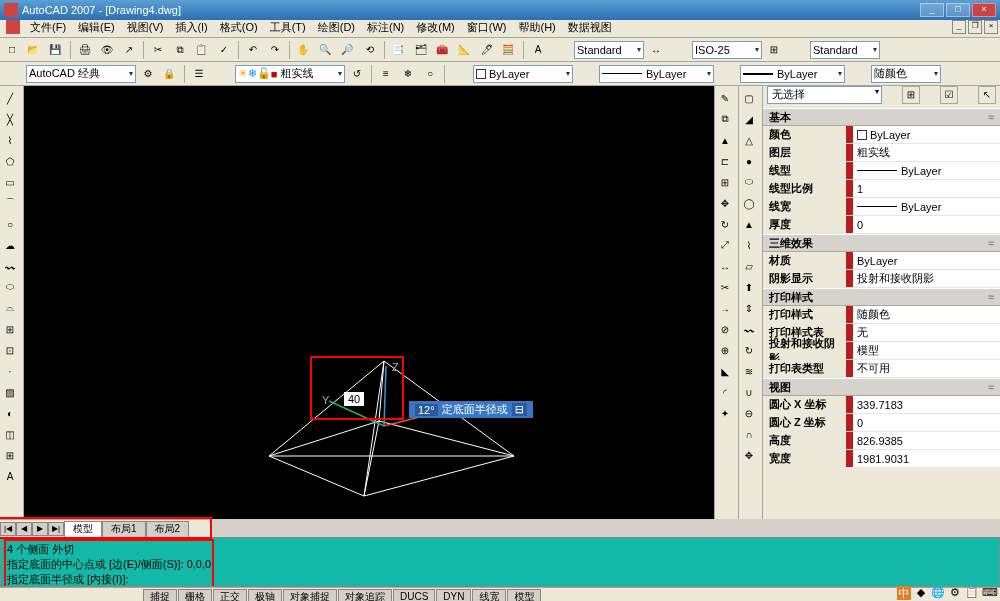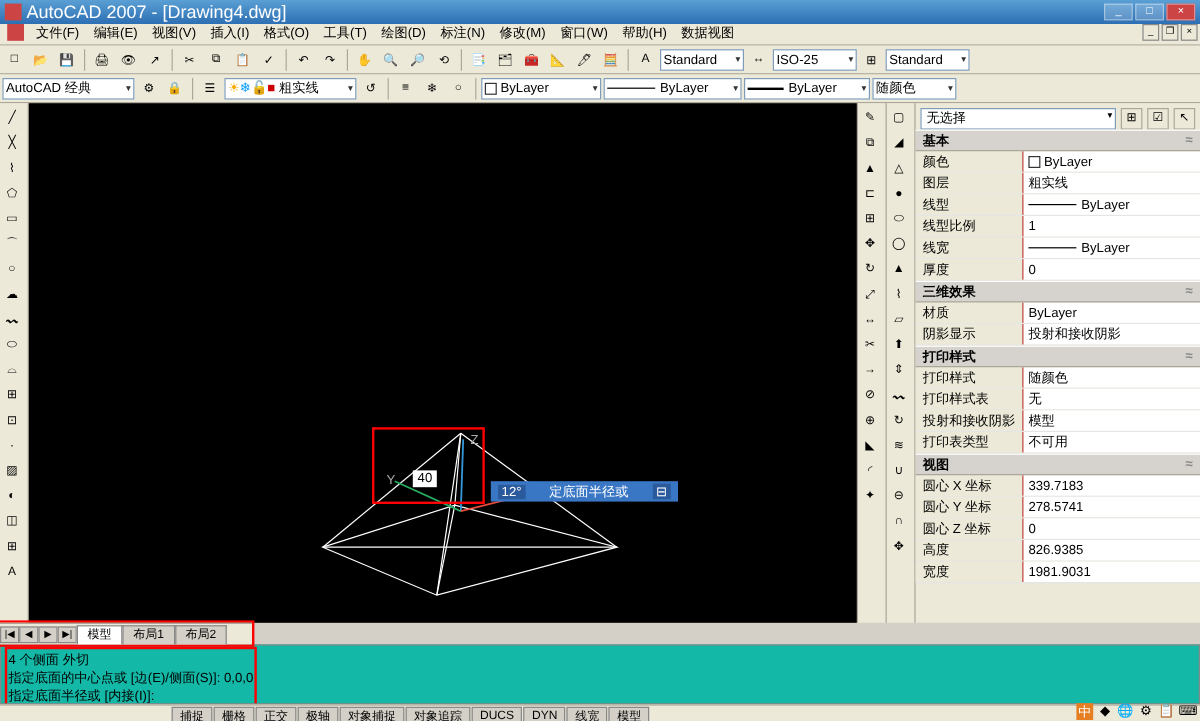--- a/index.html
+++ b/index.html
@@ -1,66 +1,66 @@
 <!DOCTYPE html>
 <html><head>
 <meta charset="utf-8">
 <style>
 * { margin: 0; padding: 0; box-sizing: border-box; font-family: "Microsoft YaHei", Arial, sans-serif; font-size: 11px; }
 body { width: 1000px; height: 601px; background: #d4d0c8; overflow: hidden; position: relative; }
 
 
 .title-bar { height: 20px; background: linear-gradient(to bottom, #5a9fd4, #2d6fb3); display: flex; align-items: center; padding: 0 4px; color: white; }
 .title-bar .icon { width: 14px; height: 14px; background: #c44; margin-right: 4px; }
-.title-bar .title { flex: 1; font-size: 15px; }
+.title-bar .title { flex: 1; font-size: 11px; }
 .win-btns { display: flex; gap: 2px; }
 .win-btn { width: 24px; height: 14px; background: rgba(255,255,255,0.2); border: 1px solid rgba(255,255,255,0.4); text-align: center; line-height: 10px; font-size: 9px; cursor: pointer; }
 .win-btn.close { background: #c44; }
 
 
 .menu-bar { height: 18px; background: #ece9d8; display: flex; align-items: flex-start; padding: 0 2px; border-bottom: 1px solid #aca899; }
 .menu-item { padding: 0 6px; cursor: pointer; font-size: 11px; }
 .menu-bar .doc-btns { margin-left: auto; display: flex; gap: 2px; }
 .doc-btn { width: 14px; height: 14px; border: 1px solid #888; background: #ece9d8; text-align: center; line-height: 10px; font-size: 8px; cursor: pointer; }
 
 
 .toolbar-row { height: 24px; background: #ece9d8; display: flex; align-items: center; padding: 0 2px; border-bottom: 1px solid #aca899; gap: 2px; }
 .tb-btn { width: 20px; height: 20px; border: 1px solid transparent; display: flex; align-items: center; justify-content: center; cursor: pointer; font-size: 10px; }
 .tb-sep { width: 1px; height: 18px; background: #aca899; margin: 0 2px; }
-.tb-combo { height: 18px; border: 1px solid #7f9db9; background: white; padding: 0 2px; font-size: 11px; display: flex; align-items: center; position: relative; }
+.tb-combo { height: 18px; border: 1px solid #7f9db9; background: white; padding: 0 2px; font-size: 11px; display: flex; align-items: center; position: relative; margin-left: 24px; }
 .tb-combo::after { content: "▾"; position: absolute; right: 2px; font-size: 8px; color: #333; }
 .swatch { width: 10px; height: 10px; border: 1px solid #333; display: inline-block; margin-right: 3px; }
 
 
 .main { display: flex; height: calc(601px - 20px - 18px - 48px - 68px - 14px); }
 .left-tb { width: 24px; background: #ece9d8; border-right: 1px solid #aca899; display: flex; flex-direction: column; padding: 2px 0; gap: 1px; }
 .drawing-area { flex: 1; background: black; position: relative; }
 .right-tb-group { display: flex; }
 .right-tb { width: 24px; background: #ece9d8; border-left: 1px solid #aca899; display: flex; flex-direction: column; padding: 2px 0; gap: 1px; }
 .props-panel { width: 238px; background: #ece9d8; border-left: 1px solid #aca899; display: flex; flex-direction: column; }
 
 
 .wire { stroke: white; stroke-width: 1; fill: none; }
 .axis-x { stroke: #e74c3c; }
 .axis-y { stroke: #27ae60; }
 .axis-z { stroke: #3498db; }
 .red-box { position: absolute; border: 2px solid red; }
 .input-box { position: absolute; background: white; color: black; padding: 1px 4px; font-size: 11px; }
-.tooltip { position: absolute; background: #3976c4; color: white; padding: 1px 6px; font-size: 11px; display: flex; align-items: center; gap: 20px; }
+.tooltip { position: absolute; background: #3976c4; color: white; padding: 1px 6px; font-size: 11px; display: flex; align-items: center; gap: 4px; }
 .axis-label { position: absolute; color: #aaa; font-size: 11px; }
 
 
-.props-header { height: 22px; display: flex; align-items: flex-end; padding: 0 4px; gap: 4px; }
+.props-header { height: 22px; display: flex; align-items: flex-start; padding: 0 4px; gap: 20px; }
 .props-select { flex: 1; height: 18px; border: 1px solid #7f9db9; background: white; padding: 0 4px; position: relative; }
 .props-select::after { content: "▾"; position: absolute; right: 2px; font-size: 8px; }
 .props-icon { width: 18px; height: 18px; border: 1px solid #aca899; text-align: center; line-height: 16px; font-size: 10px; cursor: pointer; }
 .props-group-hdr { height: 18px; background: #d6d3ce; padding: 0 6px; display: flex; align-items: center; font-weight: bold; border-top: 1px solid #fff; border-bottom: 1px solid #aca899; position: relative; }
 .props-group-hdr::after { content: "≈"; position: absolute; right: 6px; color: #888; }
 .props-row { height: 18px; display: flex; border-bottom: 1px solid #e5e5e5; }
-.props-key { width: 90px; padding: 0 6px; display: flex; align-items: center; border-right: 1px solid #b91c1c; background: #ece9d8; }
+.props-key { width: 90px; padding: 0 6px; display: flex; align-items: center; border-right: 7px solid #b91c1c; background: #ece9d8; font-weight: bold; }
 .props-val { flex: 1; padding: 0 4px; display: flex; align-items: center; background: white; }
 .line-sample { display: inline-block; width: 40px; border-top: 1px solid black; margin-right: 4px; }
 
 
 .bottom-tabs { height: 18px; background: #ece9d8; display: flex; align-items: center; border-top: 1px solid #aca899; }
 .tab-btn { width: 16px; height: 14px; border: 1px solid #888; background: #d4d0c8; text-align: center; line-height: 12px; font-size: 8px; cursor: pointer; }
 .tab { padding: 0 8px; height: 16px; background: #fff; border: 1px solid #888; border-bottom: none; display: flex; align-items: center; cursor: pointer; font-size: 10px; }
 .tab.inactive { background: #d4d0c8; }
 
 
@@ -364,26 +364,20 @@
             </div>
           </div>
           <div class="props-group-hdr">视图</div>
           <div class="props-row">
             <div class="props-key">圆心 X 坐标</div>
             <div class="props-val">
               <span>339.7183</span>
             </div>
           </div>
           <div class="props-row">
-            <div class="props-key">圆心 Y 坐标</div>
-            <div class="props-val">
-              <span>278.5741</span>
-            </div>
-          </div>
-          <div class="props-row">
             <div class="props-key">圆心 Z 坐标</div>
             <div class="props-val">
               <span>0</span>
             </div>
           </div>
           <div class="props-row">
             <div class="props-key">高度</div>
             <div class="props-val">
               <span>826.9385</span>
             </div>

